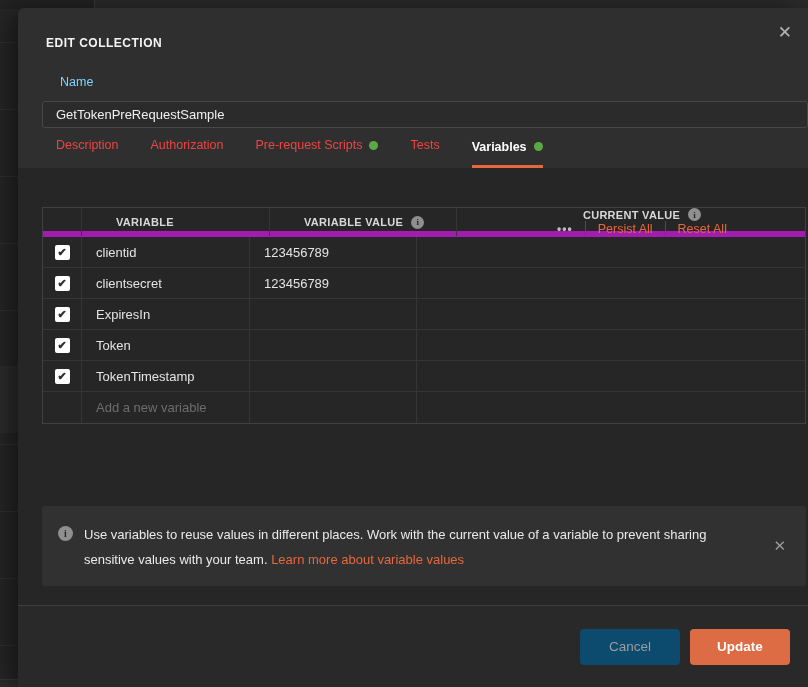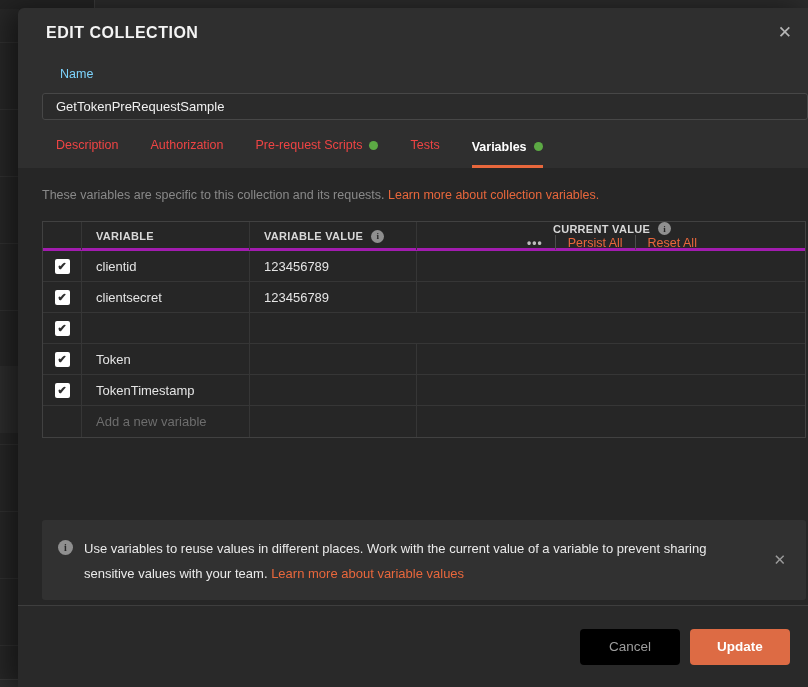--- a/index.html
+++ b/index.html
@@ -27,21 +27,21 @@
     position:absolute; left:18px; top:8px; width:790px; height:679px;
     background:#2f2f2f; border-top-left-radius:6px; overflow:hidden;
     box-shadow:-10px 2px 28px rgba(0,0,0,.5);
     display:flex; flex-direction:column;
     color:#e6e6e6;
   }
 
   
   .dlg-header { height:160px; padding:14px 16px 0 24px; position:relative; flex:none; }
   .title-row { display:flex; justify-content:space-between; align-items:flex-start; }
-  .dlg-title { font-size:16px; font-weight:bold; letter-spacing:.5px; color:#f4f4f4; margin-left:4px; margin-top:2px; }
+  .dlg-title { font-size:12px; font-weight:bold; letter-spacing:.5px; color:#f4f4f4; margin-left:4px; margin-top:14px; }
   .close-x { font-size:17px; color:#b5b5b5; line-height:1; cursor:default; margin-top:2px; }
   .name-label { margin-top:25px; margin-left:18px; font-size:12.5px; color:#7dd3fc; }
   .name-input {
     display:block; margin-top:12px; width:766px; height:27px;
     background:#2b2b2b; border:1px solid #474747; border-radius:3px;
     color:#f0f0f0; font-size:13px; padding:0 13px;
     font-family:"Liberation Sans", sans-serif; outline:none;
   }
   .tabs { position:absolute; bottom:0; left:38px; display:flex; gap:32px; }
   .tab { display:flex; align-items:center; gap:7px; font-size:12.5px; color:#ef4444;
@@ -53,21 +53,21 @@
   .dlg-body { flex:1; background:#262626; padding:20px 20px 0 24px; overflow:hidden; }
   .desc-line { font-size:12.5px; color:#898989; }
   .link { text-decoration:none; cursor:pointer; }
 
   
   .var-table { margin-top:19px; width:764px; border:1px solid #414141; }
   .trow { display:grid; grid-template-columns:39px 168px 167px 1fr; border-bottom:1px solid #363636; }
   .trow:last-child { border-bottom:none; }
   .trow > div { border-right:1px solid #363636; display:flex; align-items:center; min-width:0; }
   .trow > div:last-child { border-right:none; }
-  .thead { height:29px; border-bottom:3px solid #a21caf; }
+  .thead { height:29px; border-bottom:6px solid #a21caf;gap:20px; }
   .thead .hlabel { font-size:11px; font-weight:bold; letter-spacing:.3px; color:#d8d8d8; }
   .thead > div { padding-left:14px; }
   .thead > div:first-child { padding-left:0; }
   .hcell-actions { justify-content:space-between; padding-right:12px;flex-direction:column; }
   .actions { display:flex; align-items:center; gap:12px; }
   .dots { color:#bcbcbc; font-size:12px; font-weight:bold; letter-spacing:1px; cursor:default; }
   .vdiv { width:1px; height:15px; background:#4d4d4d; }
   .action-link { font-size:12.5px; }
   .info-icon {
     display:inline-flex; align-items:center; justify-content:center;
@@ -91,21 +91,21 @@
     padding:16px 14px 16px 16px; display:flex; gap:11px;
   }
   .banner .info-icon { width:15px; height:15px; font-size:10px; margin:4px 0 0 0; }
   .banner-text { font-size:13px; line-height:25px; color:#eaeaea; max-width:672px; }
   .banner-close { margin-left:auto; align-self:center; color:#9a9a9a; font-size:15px; cursor:default; padding:0 6px; }
 
   
   .dlg-sep { height:1px; background:#3e3e3e; flex:none; }
   .dlg-footer { height:81px; background:#292929; flex:none; display:flex; align-items:center; justify-content:flex-end; gap:10px; padding-right:18px; }
   .btn { width:100px; height:36px; border:none; border-radius:4px; font-size:13.5px; cursor:pointer; font-family:"Liberation Sans", sans-serif; }
-  .btn-cancel { background:#000000; color:#9d9d9d; }
+  .btn-cancel { background:#0c4a6e; color:#9d9d9d; }
   .btn-update { color:#ffffff; font-weight:bold; }
 </style>
 </head>
 <body>
 
 <div class="bg-top-strip"></div>
 <div class="bg-top-tab"></div>
 <div class="bg-left-strip"></div>
 <div class="bg-left-highlight"></div>
 <div class="bg-left-bottom"></div>
@@ -134,23 +134,20 @@
           <span>Tests</span>
         </div>
         <div class="tab active" style="border-bottom-color: rgb(232, 103, 60); justify-content: space-between;">
           <span>Variables</span>
           <span class="tab-dot" style="background: rgb(92, 169, 68);"></span>
         </div>
       </div>
   </div>
 
   <div class="dlg-body">
-    <div class="desc-line">
-      <span>These variables are specific to this collection and its requests. </span><span class="link" style="color: rgb(232, 103, 60);">Learn more about collection variables.</span>
-    </div>
 
     <div class="var-table">
       <div class="trow thead">
         <div></div>
         <div>
           <span class="hlabel">VARIABLE</span>
         </div>
         <div>
           <span class="hlabel">VARIABLE VALUE</span>
           <span class="info-icon">i</span>
@@ -193,20 +190,23 @@
             </div>
             <div>123456789</div>
             <div></div>
           </div>
           <div class="trow brow">
             <div class="cb-cell">
               <span class="checkbox">
                 <span class="check">✔</span>
               </span>
             </div>
+            <div>
+              <span>ExpiresIn</span>
+            </div>
             <div></div>
             <div></div>
           </div>
           <div class="trow brow">
             <div class="cb-cell">
               <span class="checkbox">
                 <span class="check">✔</span>
               </span>
             </div>
             <div>

